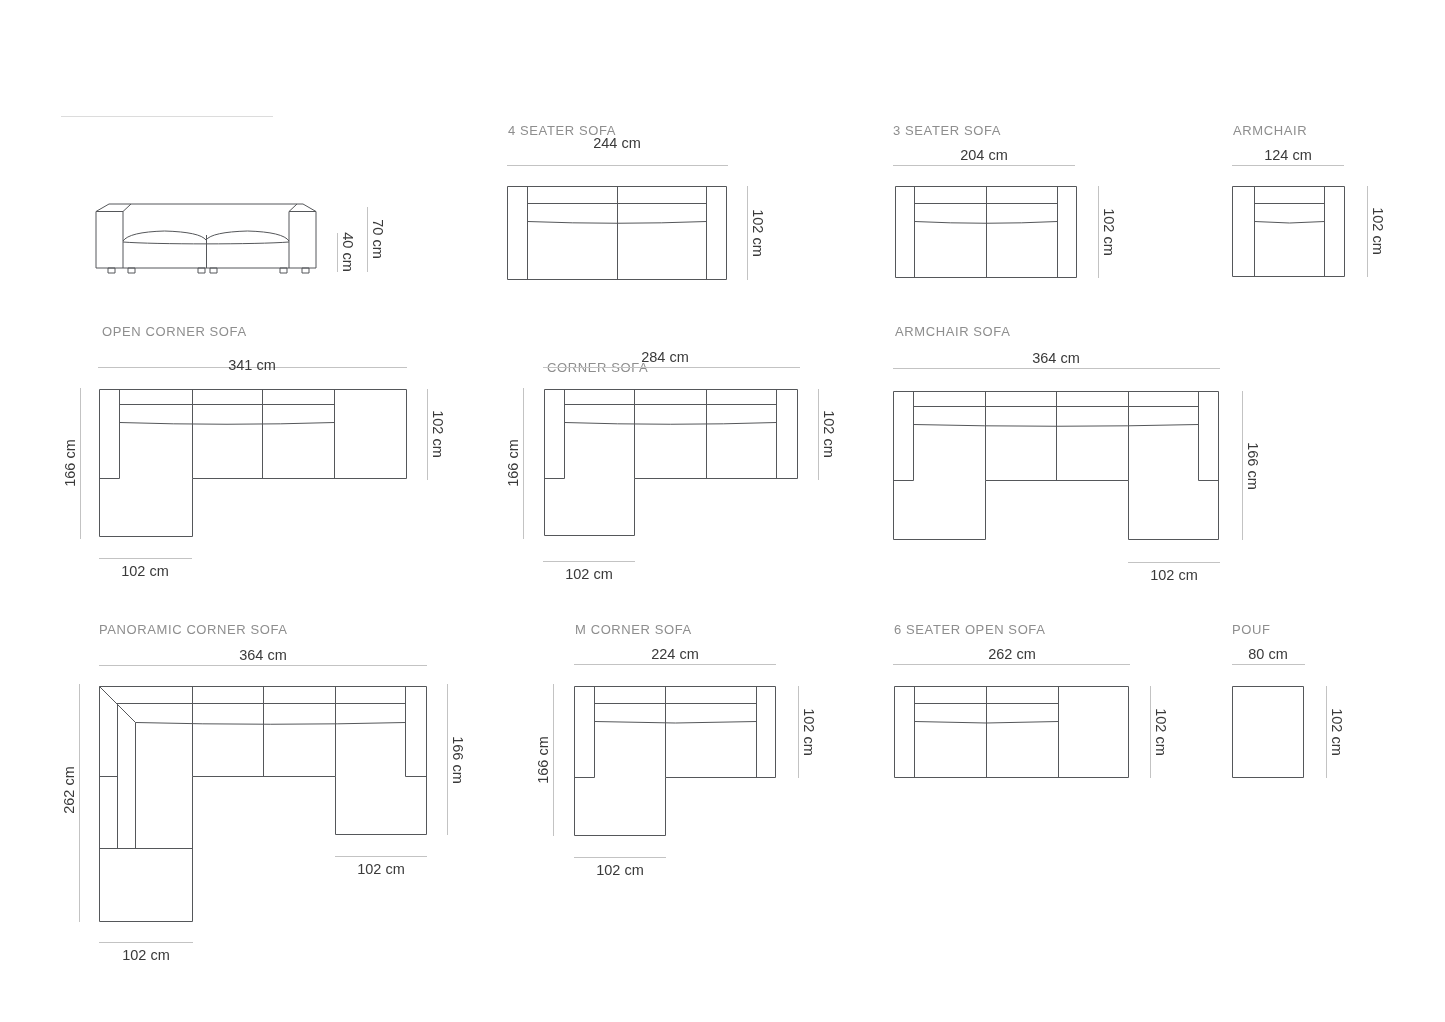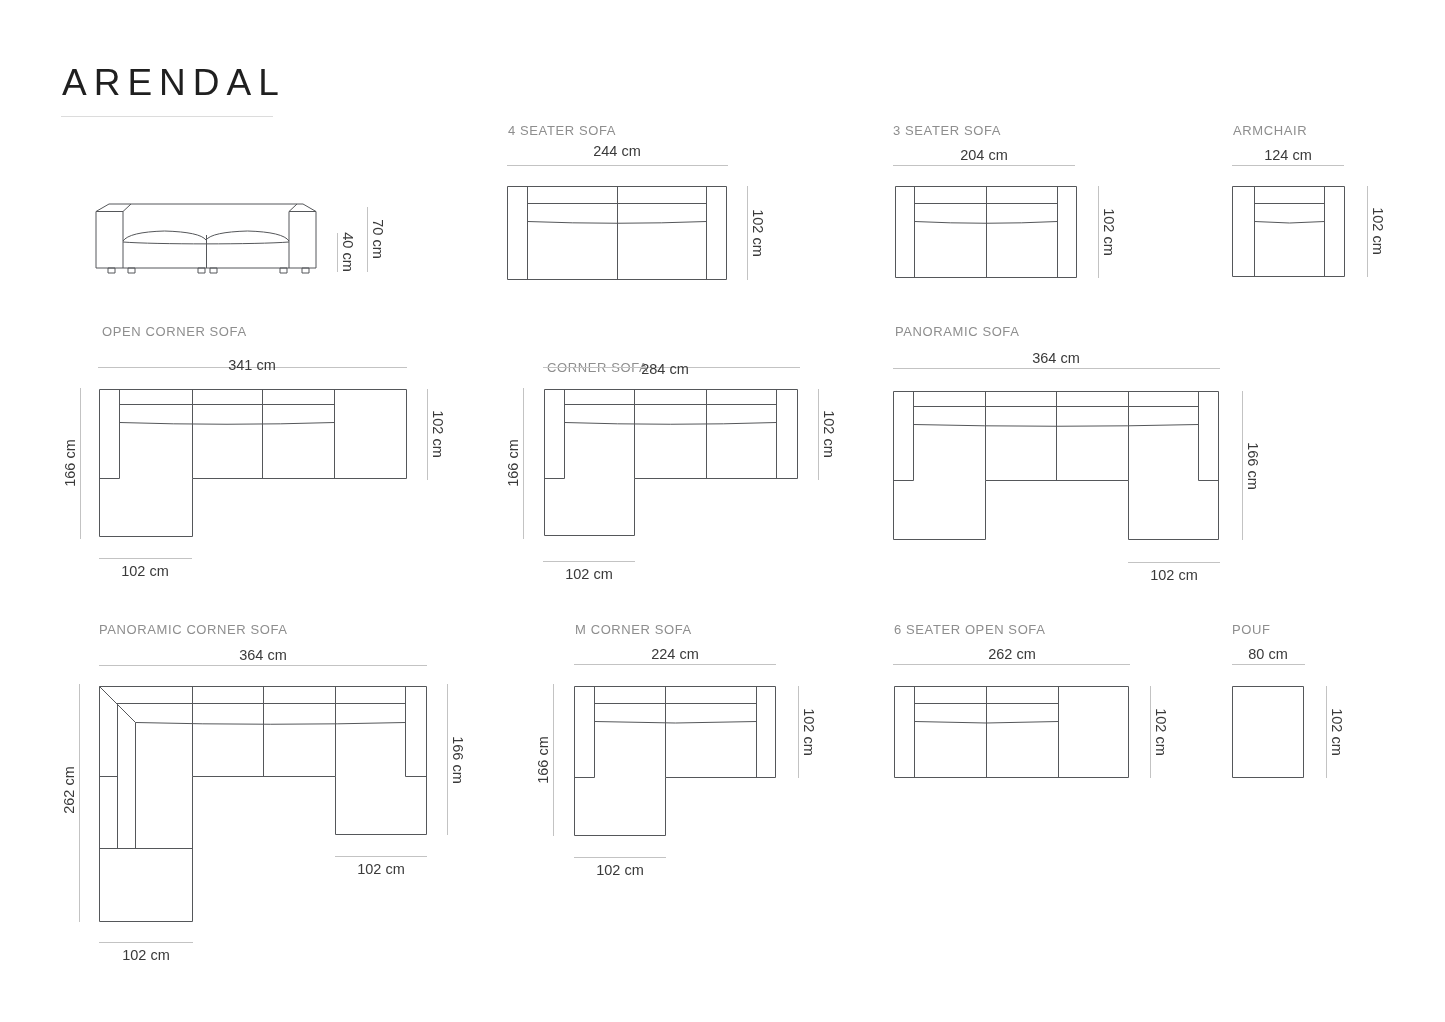--- a/index.html
+++ b/index.html
@@ -35,21 +35,20 @@
   .hl{position:absolute;height:1px;background:var(--dim);}
   .vl{position:absolute;width:1px;background:var(--dim);}
   svg.dr{position:absolute;overflow:visible;}
   svg.dr *{stroke:var(--line);fill:none;stroke-width:1;}
 </style>
 </head>
 <body>
 
 <div class="page">
 
-  <div class="title">ARENDAL</div>
   <div class="rule" style="left:61px;top:116px;width:212px;"></div>
 
   <div>
     <svg class="dr" style="left:95px;top:202px;" width="225" height="75" viewBox="0 0 225 75">
       <path d="M1,9.5 L14,2 H208 L221,9.5 V66 H1 Z"></path>
       <path d="M1,9.5 H28 M194,9.5 H221"></path>
       <path d="M28,9.5 V66 M194,9.5 V66"></path>
       <path d="M28,9.5 L36,2 M194,9.5 L202,2"></path>
       <path d="M28,39 Q34,30 69.5,29 Q105,30 111,38"></path>
       <path d="M111,38 Q117,30 152.5,29 Q188,30 194,39"></path>
@@ -59,21 +58,21 @@
     </svg>
     <div class="vl" style="left:337px;top:233px;height:39px;"></div>
     <div class="dv r" style="left:348px;top:252px;">40 cm</div>
     <div class="vl" style="left:367px;top:207px;height:65px;"></div>
     <div class="dv r" style="left:378px;top:239px;">70 cm</div>
   </div>
 
   <div>
     <div class="sec" style="left:508px;top:124px;">4 SEATER SOFA</div>
     <div class="hl" style="left:507px;top:165px;width:221px;"></div>
-    <div class="dh" style="left:617px;top:142px;">244 cm</div>
+    <div class="dh" style="left:617px;top:134px;">244 cm</div>
     <svg class="dr" style="left:507px;top:186px;" width="220" height="94" viewBox="0 0 220 94">
       <path d="M0.5,0.5 H219.5 V93.5 H0.5 Z"></path>
       <path d="M20.5,0.5 V93.5 M199.5,0.5 V93.5 M110.5,0.5 V93.5"></path>
       <path d="M20.5,17.5 H199.5"></path>
       <path d="M20.5,35.5 Q110,39 199.5,35.5"></path>
     </svg>
     <div class="vl" style="left:747px;top:186px;height:94px;"></div>
     <div class="dv r" style="left:758px;top:233px;">102 cm</div>
   </div>
 
@@ -120,38 +119,38 @@
     <div class="dv l" style="left:70px;top:463px;">166 cm</div>
     <div class="vl" style="left:427px;top:389px;height:91px;"></div>
     <div class="dv r" style="left:438px;top:434px;">102 cm</div>
     <div class="hl" style="left:99px;top:558px;width:93px;"></div>
     <div class="db" style="left:145px;top:562px;">102 cm</div>
   </div>
 
   <div>
     <div class="sec" style="left:547px;top:325px;margin-top:36px;">CORNER SOFA</div>
     <div class="hl" style="left:543px;top:367px;width:257px;"></div>
-    <div class="dh" style="left:665px;top:360px;">284 cm</div>
+    <div class="dh" style="left:665px;top:348px;">284 cm</div>
     <svg class="dr" style="left:544px;top:389px;" width="254" height="147" viewBox="0 0 254 147">
       <path d="M0.5,0.5 H253.5 V89.5 H90.5 V146.5 H0.5 Z"></path>
       <path d="M20.5,0.5 V89.5 M0.5,89.5 H20.5"></path>
       <path d="M90.5,0.5 V89.5 M162.5,0.5 V89.5 M232.5,0.5 V89.5"></path>
       <path d="M20.5,15.5 H232.5"></path>
       <path d="M20.5,33.5 Q126,37 232.5,33.5"></path>
     </svg>
     <div class="vl" style="left:523px;top:388px;height:151px;"></div>
     <div class="dv l" style="left:513px;top:463px;">166 cm</div>
     <div class="vl" style="left:818px;top:389px;height:91px;"></div>
     <div class="dv r" style="left:829px;top:434px;">102 cm</div>
     <div class="hl" style="left:543px;top:561px;width:92px;"></div>
     <div class="db" style="left:589px;top:565px;">102 cm</div>
   </div>
 
   <div>
-    <div class="sec" style="left:895px;top:325px;">PANORAMIC SOFA</div>
+    <div class="sec" style="left:895px;top:325px;">ARMCHAIR SOFA</div>
     <div class="hl" style="left:893px;top:368px;width:327px;"></div>
     <div class="dh" style="left:1056px;top:349px;">364 cm</div>
     <svg class="dr" style="left:893px;top:391px;" width="326" height="149" viewBox="0 0 326 149">
       <path d="M0.5,0.5 H325.5 V148.5 H235.5 V89.5 H92.5 V148.5 H0.5 Z"></path>
       <path d="M20.5,0.5 V89.5 M0.5,89.5 H20.5"></path>
       <path d="M305.5,0.5 V89.5 M305.5,89.5 H325.5"></path>
       <path d="M92.5,0.5 V89.5 M163.5,0.5 V89.5 M235.5,0.5 V89.5"></path>
       <path d="M20.5,15.5 H305.5"></path>
       <path d="M20.5,33.5 Q163,37 305.5,33.5"></path>
     </svg>

